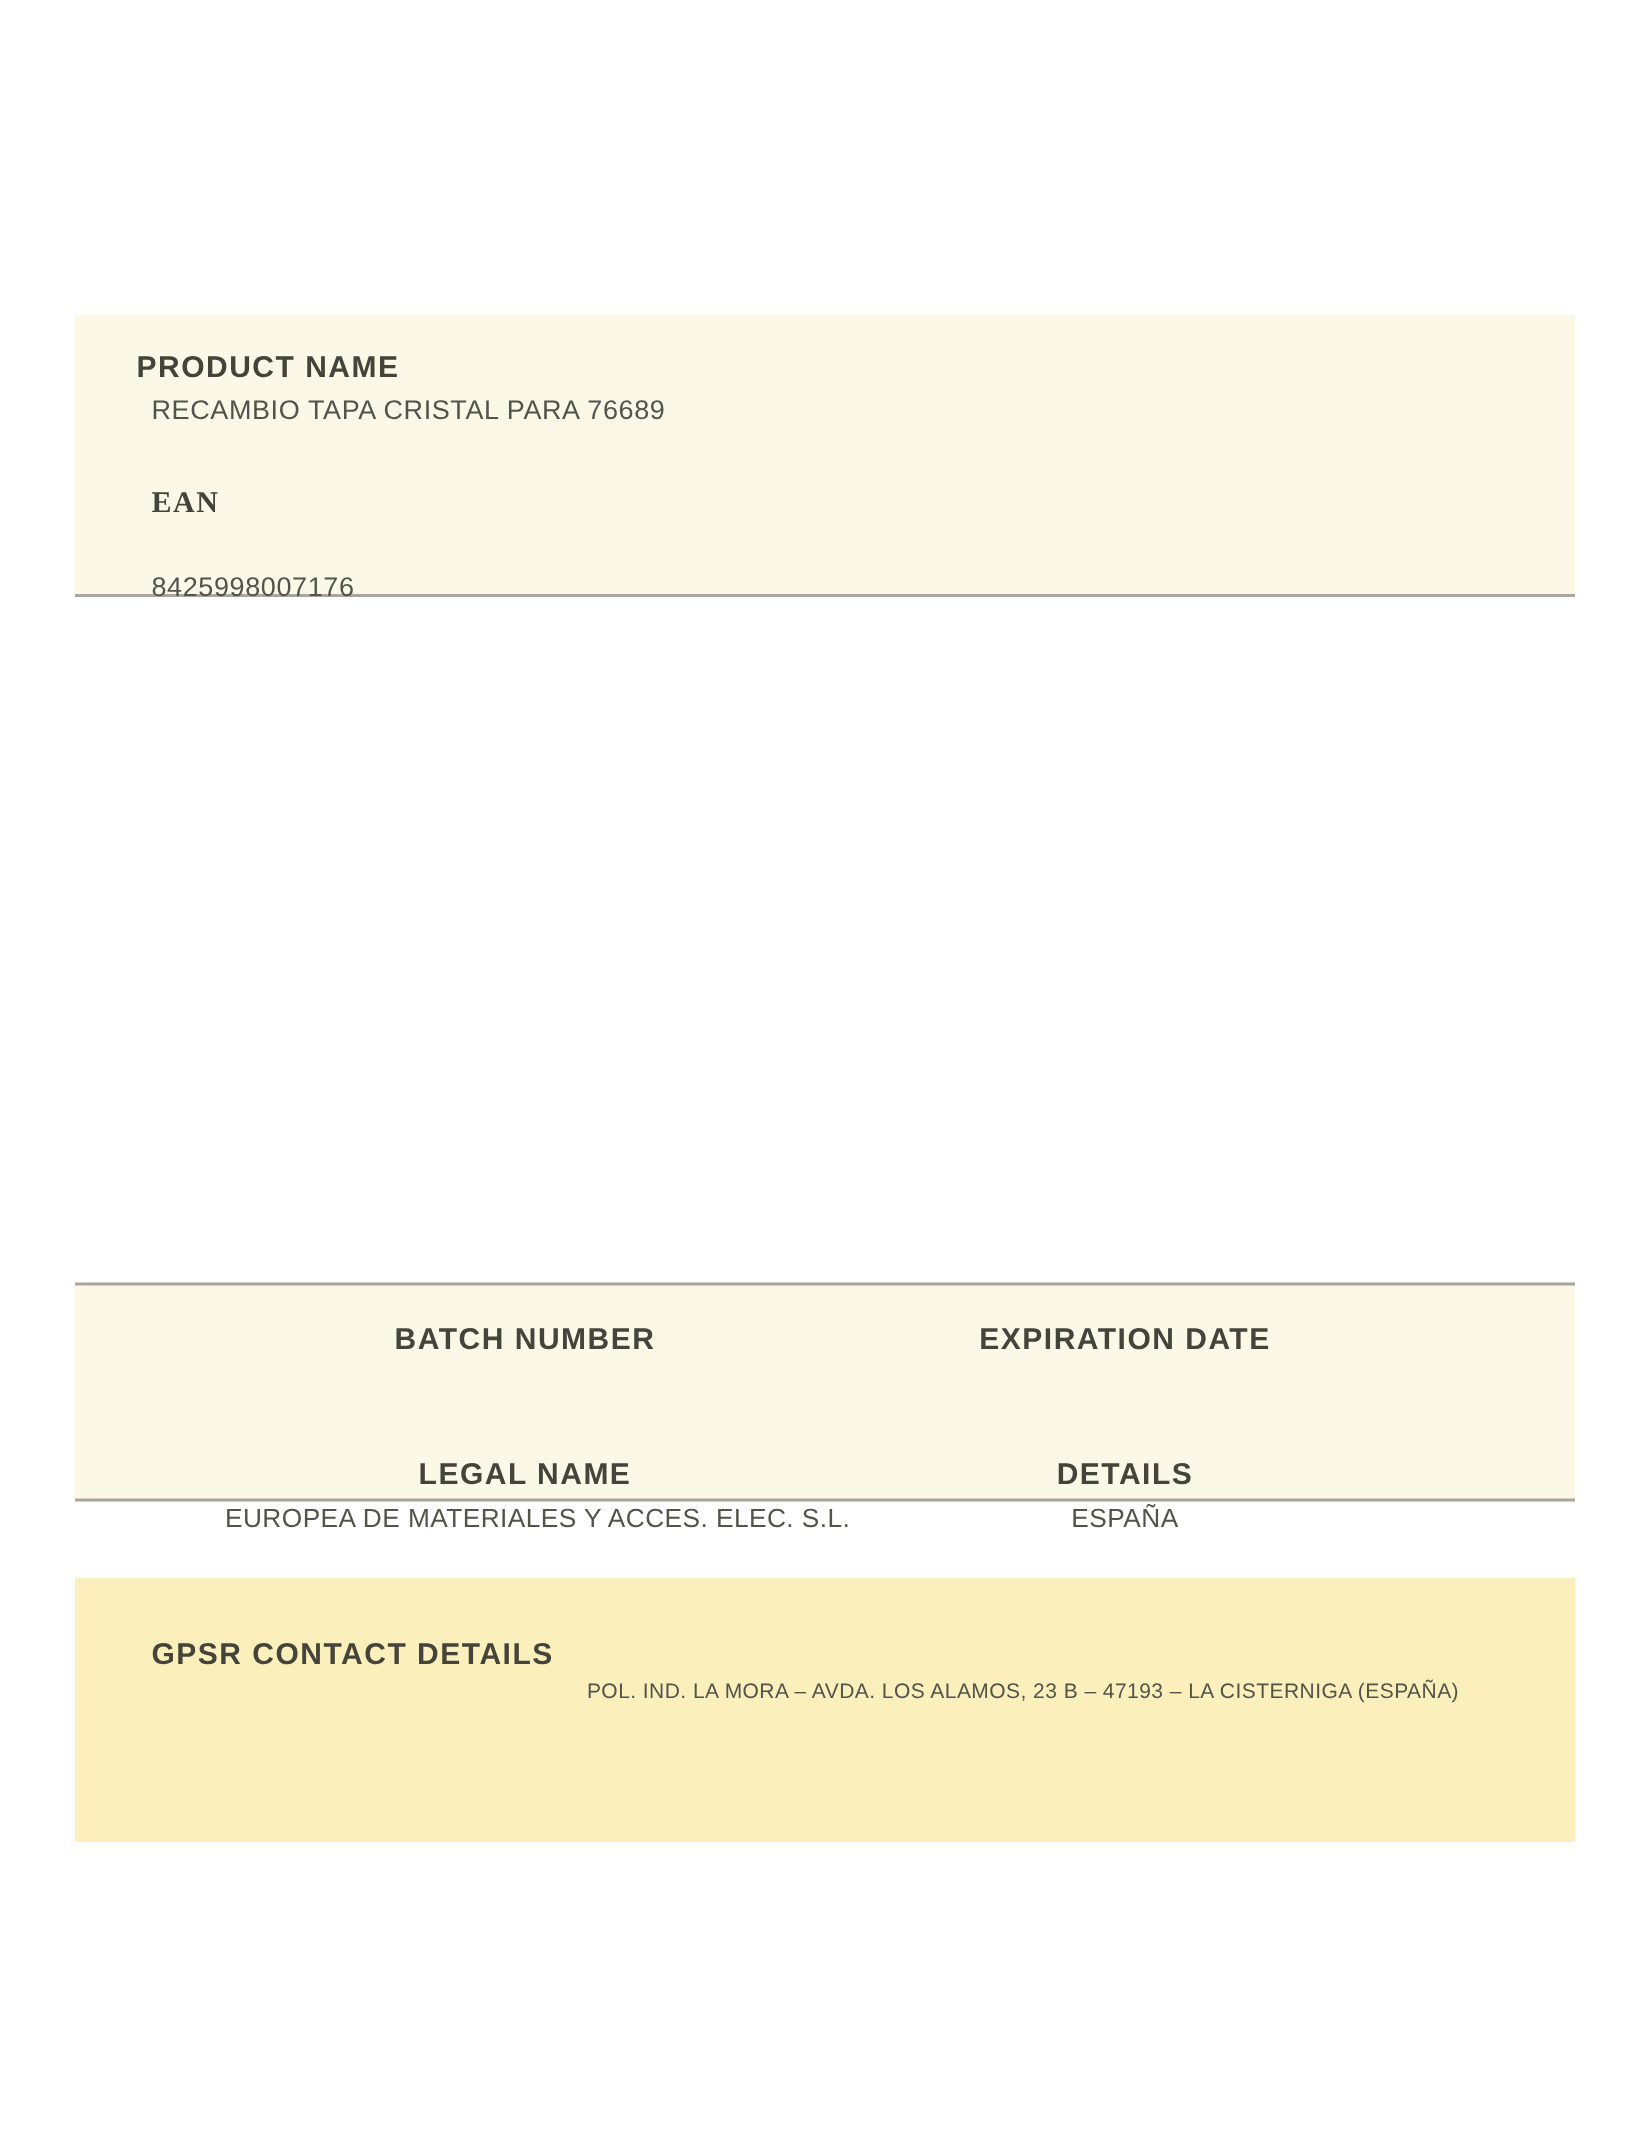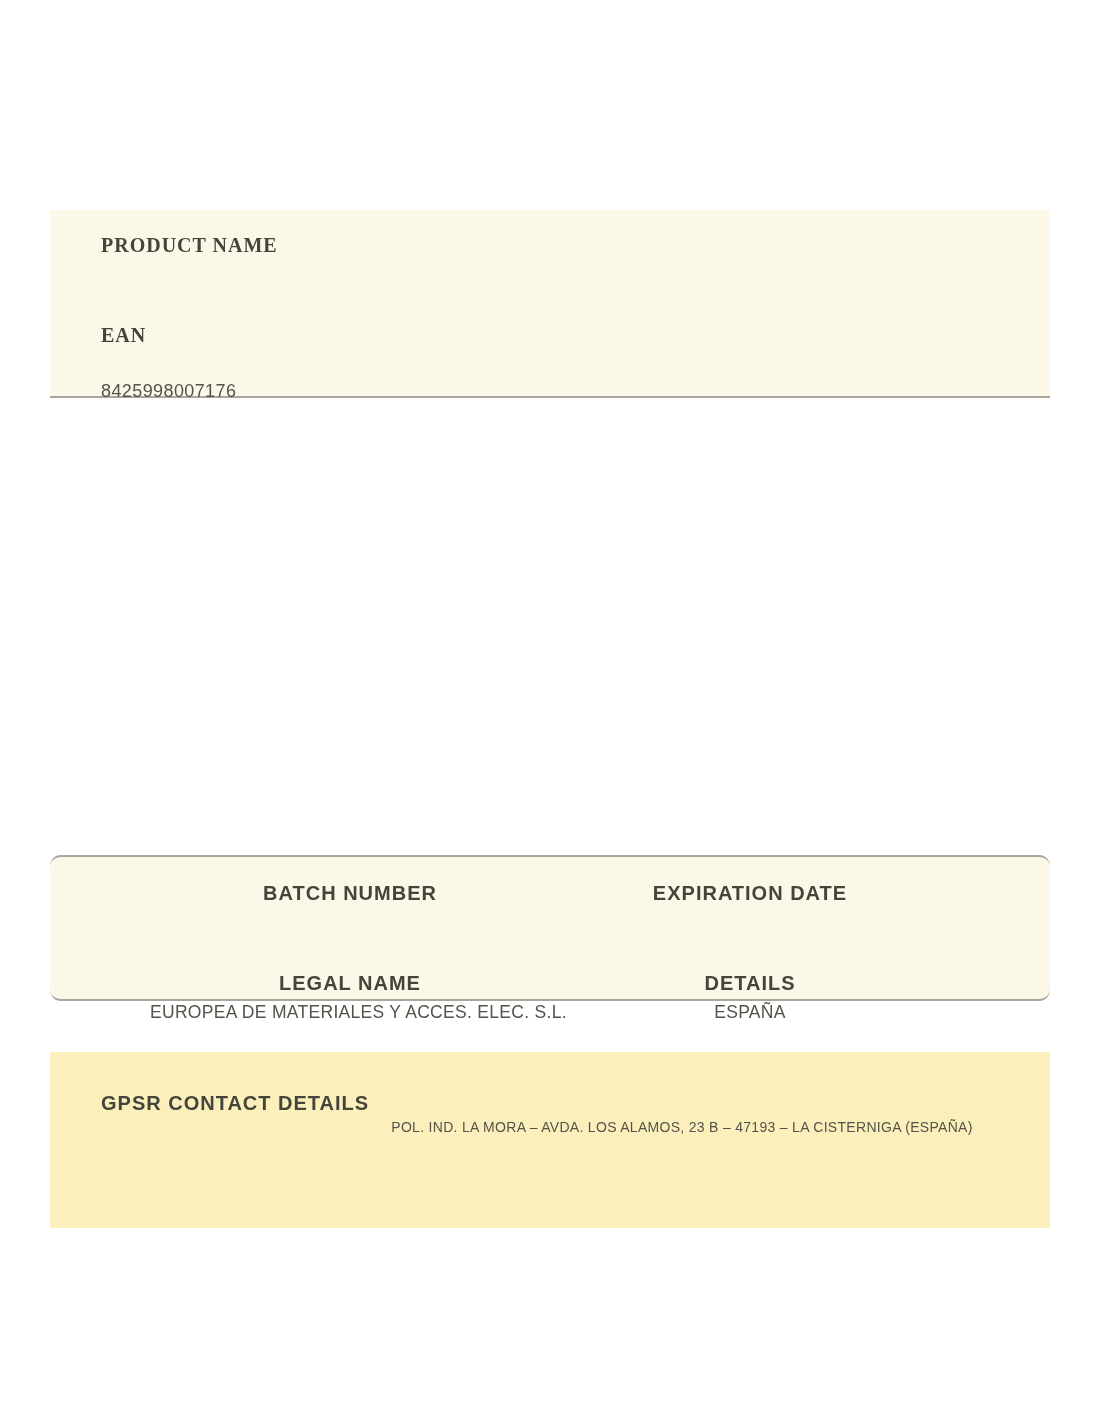--- a/index.html
+++ b/index.html
@@ -27,21 +27,20 @@
   .panel-product {
     top: 210px;
     height: 188px;
     border-bottom: 2px solid #A9A69E;
   }
   .panel-batch {
     top: 855px;
     height: 146px;
     border-top: 2px solid #A9A69E;
     border-bottom: 2px solid #A9A69E;
-    border-radius: 11px;
   }
   .panel-gpsr {
     top: 1052px;
     height: 176px;
   }
 
   .lbl {
     position: absolute;
     font-weight: bold;
     font-size: 20px;
@@ -54,21 +53,21 @@
     position: absolute;
     font-weight: normal;
     font-size: 18px;
     letter-spacing: 0.4px;
     color: #54534A;
     line-height: 1.1;
     white-space: nowrap;
   }
 
   
-  .pp-label-1 { left: 51px; top: 24px; font-family: Liberation Serif, serif; }
+  .pp-label-1 { left: 41px; top: 24px; }
   .pp-value-1 { left: 51px; top: 54px; }
   .pp-label-2 { left: 51px; top: 114px; font-family: Liberation Serif, serif; }
   .pp-value-2 { left: 51px; top: 144px; margin-top: 28px; }
 
   
   .col-left  { left: 100px; width: 400px; text-align: center; white-space: nowrap; }
   .col-right { left: 500px; width: 400px; text-align: center; white-space: nowrap; }
   .row-top    { top: 25px; }
   .row-label  { top: 115px; }
   .row-value  { top: 146px; font-size: 17.5px; letter-spacing: 0.3px; }
@@ -84,20 +83,21 @@
     letter-spacing: 0.3px;
   }
 </style>
 </head>
 <body>
 
 <div class="page">
 
   <section class="panel panel-cream panel-product">
     <div class="lbl pp-label-1">PRODUCT NAME</div>
+    <div class="val pp-value-1">RECAMBIO TAPA CRISTAL PARA 76689</div>
     <div class="lbl pp-label-2">EAN</div>
     <div class="val pp-value-2">8425998007176</div>
   </section>
 
   <section class="panel panel-cream panel-batch">
     <div class="lbl col-left row-top">BATCH NUMBER</div>
     <div class="lbl col-right row-top">EXPIRATION DATE</div>
 
     <div class="val col-left row-top" style="top:56px;"></div>
     <div class="val col-right row-top" style="top:56px;"></div>

